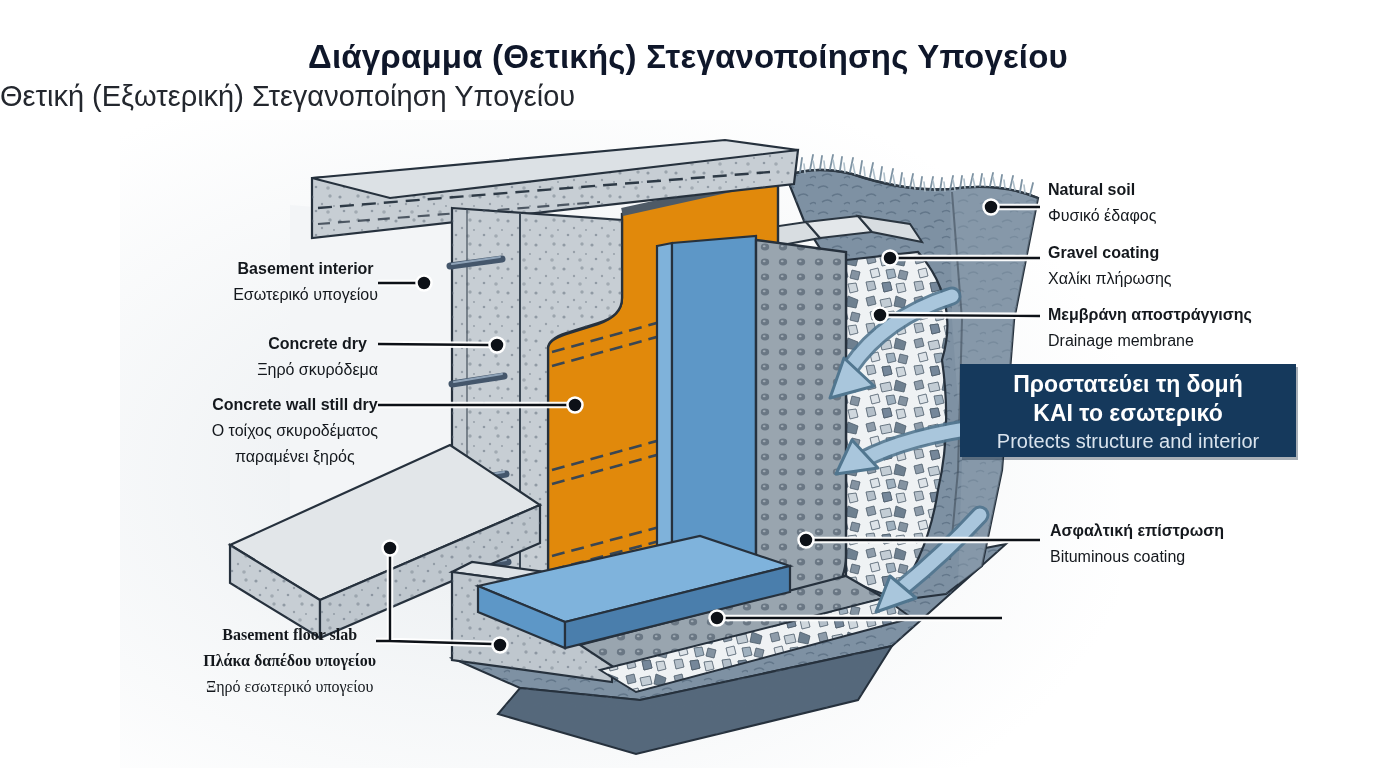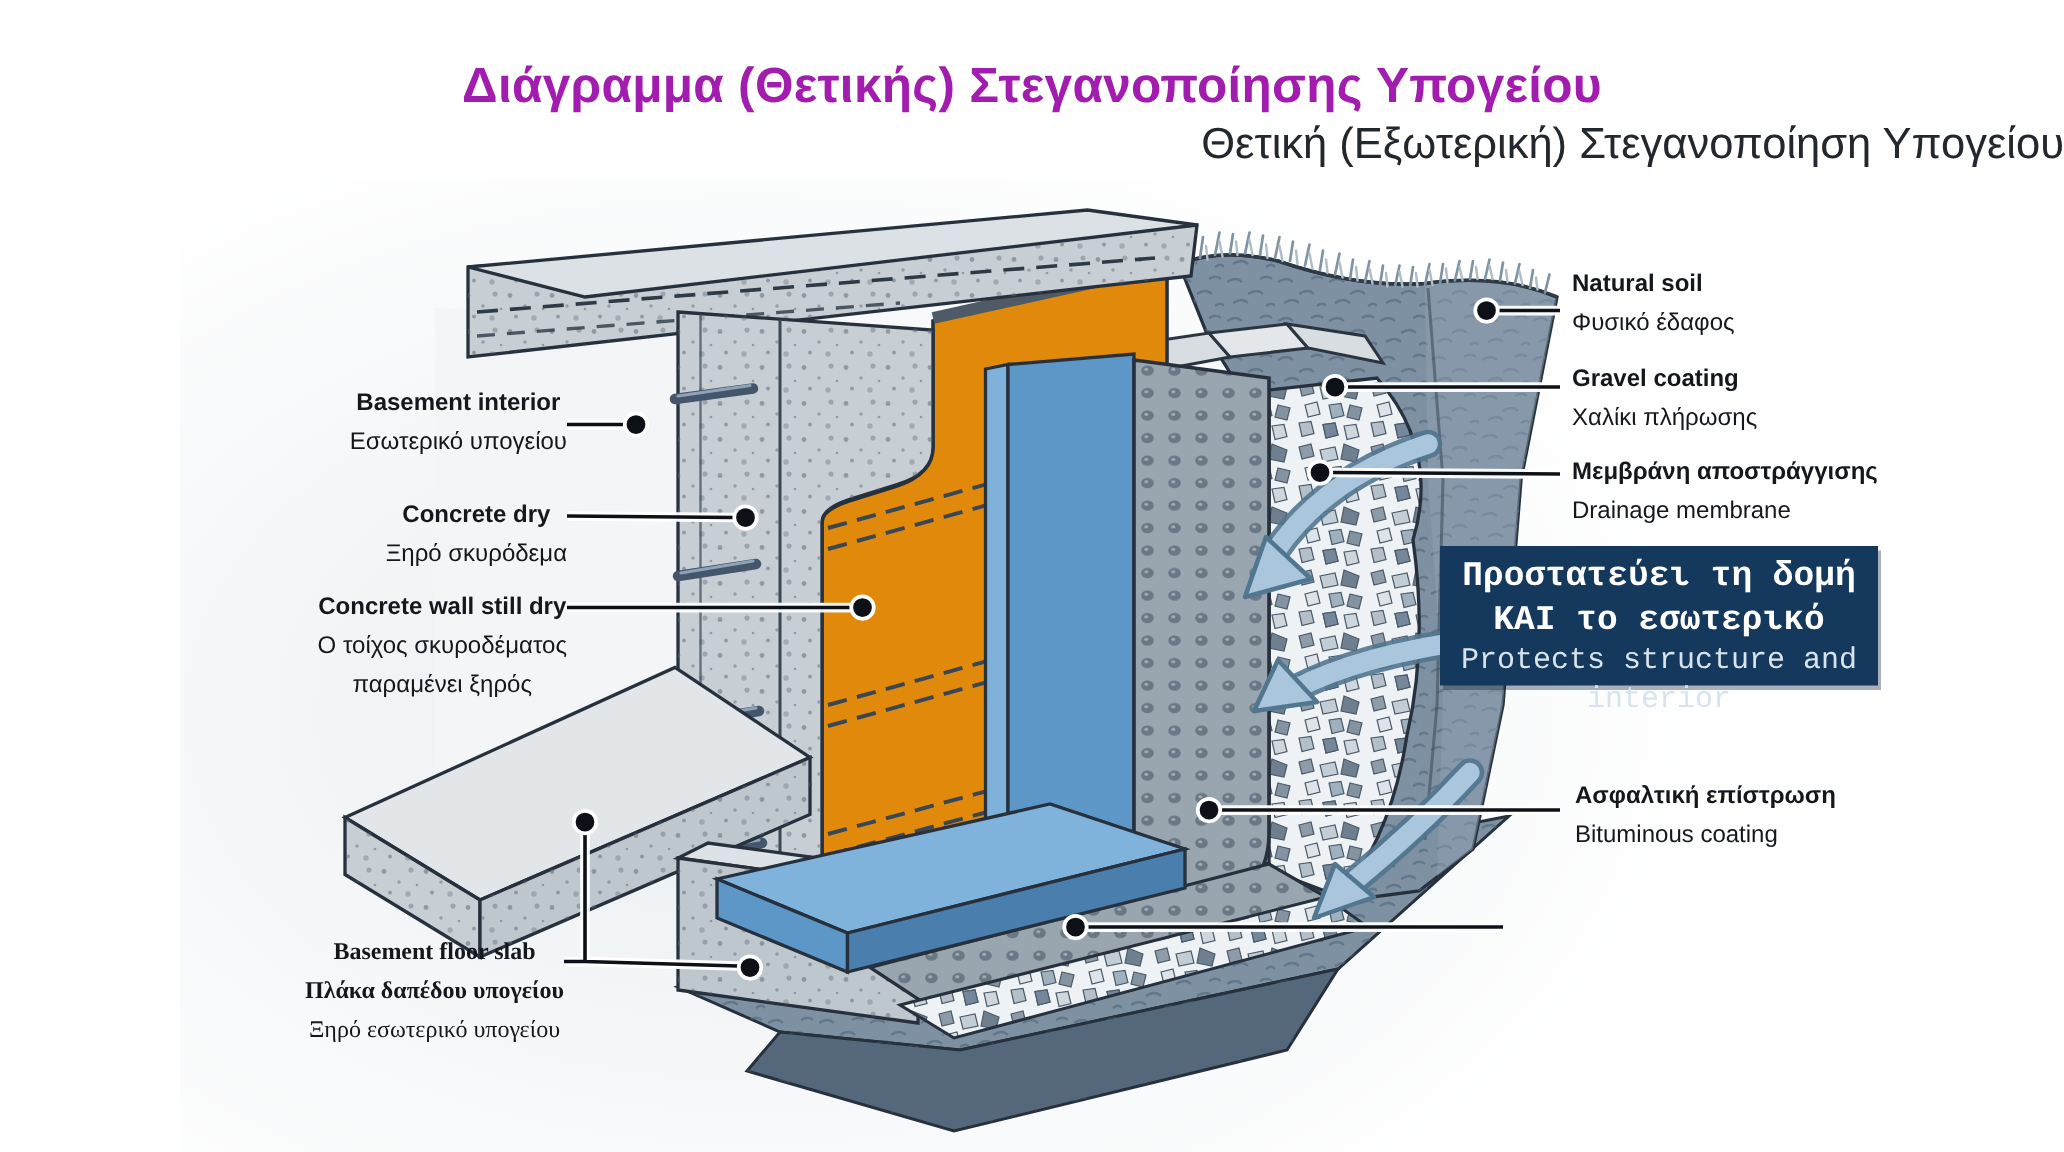--- a/index.html
+++ b/index.html
@@ -1,27 +1,27 @@
 <!DOCTYPE html>
 <html><head>
 <meta charset="utf-8">
 <style>
   html,body{margin:0;padding:0;background:#ffffff;}
   #stage{position:relative;width:1376px;height:768px;background:#ffffff;overflow:hidden;
          font-family:"Liberation Sans", sans-serif;}
   .title-main{position:absolute;left:0;top:38px;width:1376px;text-align:center;
-    font-size:33px;font-weight:700;color:#a21caf;letter-spacing:.2px;}
-  .title-sub{position:absolute;left:0;top:80px;width:1376px;text-align:right;
+    font-size:33px;font-weight:700;color:#0f172a;letter-spacing:.2px;}
+  .title-sub{position:absolute;left:0;top:80px;width:1376px;text-align:left;
     font-size:29px;font-weight:400;color:#23272e;}
   .lbl{position:absolute;font-size:16px;line-height:26px;color:#14181d;white-space:nowrap;}
   .lbl.left{text-align:center;}
   .lbl .b{font-weight:700;}
-  .callout{position:absolute;left:960px;top:364px;width:292px;height:93px;
+  .callout{position:absolute;left:960px;top:364px;width:336px;height:93px;
     background:#15395c;color:#ffffff;text-align:center;
-    box-shadow:2px 3px 0 rgba(10,30,50,.35);font-family:Liberation Mono, monospace;}
+    box-shadow:2px 3px 0 rgba(10,30,50,.35);}
   .callout .c1,.callout .c2{font-size:23px;font-weight:700;line-height:29px;}
   .callout .c1{margin-top:6px;}
   .callout .c3{font-size:20px;font-weight:400;line-height:26px;color:#d9e3ed;}
   svg{position:absolute;left:0;top:0;}
 </style>
 </head>
 <body>
 
 <div id="stage">
 

